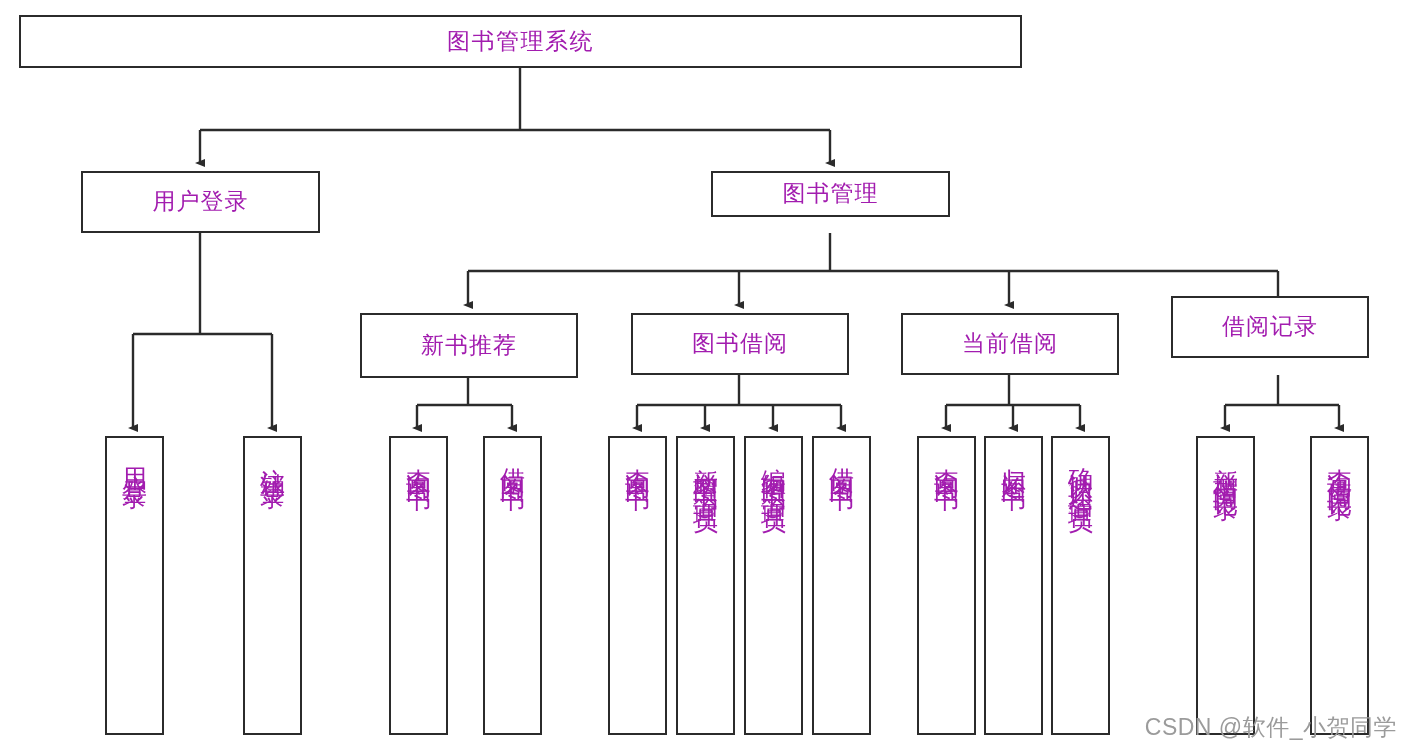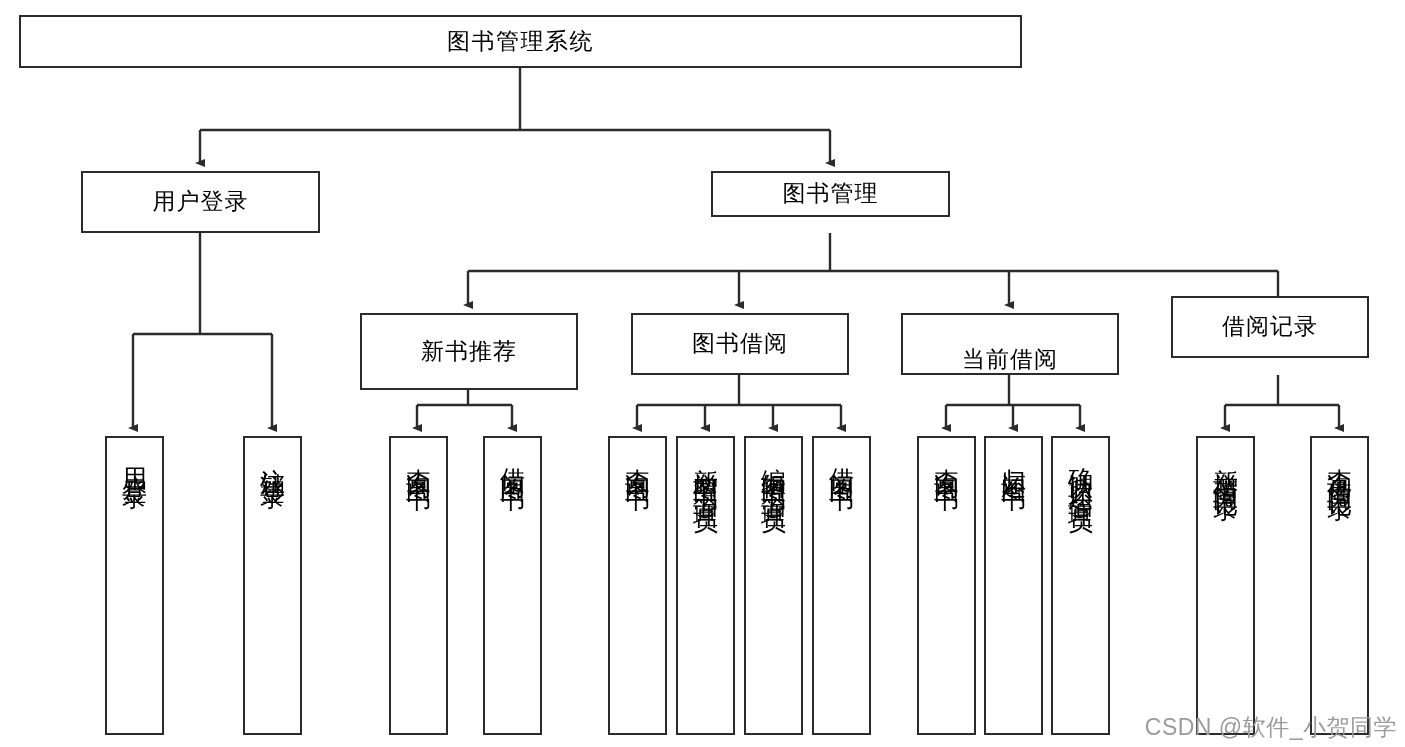--- a/index.html
+++ b/index.html
@@ -29,21 +29,21 @@
     display:flex;
     align-items:center;
     justify-content:center;
     z-index:2;
   }
   .node .lbl{
     display:block;
     text-align:center;
     line-height:1.18;
     white-space:nowrap;
-    color:#000000;
+    color:#a21caf;
   }
   
   .node.h .lbl{
     font-size:23px;
     letter-spacing:1px;
   }
   .node.root .lbl{ font-size:23px; letter-spacing:1.5px; }
   
   .node.v{
     align-items:flex-start;
@@ -130,27 +130,27 @@
     <span class="lbl">图书管理系统</span>
   </div>
 
   <div class="node h" style="left:81px;top:171px;width:239px;height:62px;">
     <span class="lbl">用户登录</span>
   </div>
   <div class="node h" style="left:711px;top:171px;width:239px;height:46px;">
     <span class="lbl">图书管理</span>
   </div>
 
-  <div class="node h" style="left:360px;top:313px;width:218px;height:77px;">
+  <div class="node h" style="left:360px;top:313px;width:218px;height:65px;">
     <span class="lbl">新书推荐</span>
   </div>
   <div class="node h" style="left:631px;top:313px;width:218px;height:62px;">
     <span class="lbl">图书借阅</span>
   </div>
-  <div class="node h" style="left:901px;top:313px;width:218px;height:62px;align-items:flex-end;">
+  <div class="node h" style="left:901px;top:313px;width:218px;height:62px;">
     <span class="lbl">当前借阅</span>
   </div>
   <div class="node h" style="left:1171px;top:296px;width:198px;height:62px;">
     <span class="lbl">借阅记录</span>
   </div>
 
   <div class="node v" style="left:105px;top:436px;width:59px;height:299px;">
     <span class="lbl">用户登录</span>
   </div>
   <div class="node v" style="left:243px;top:436px;width:59px;height:299px;">

